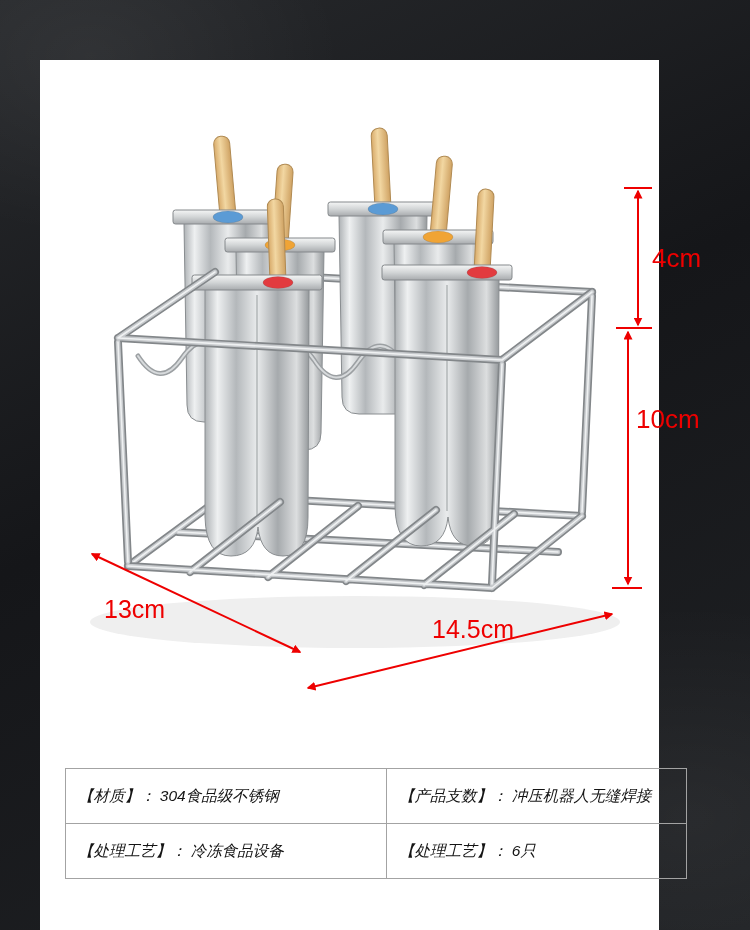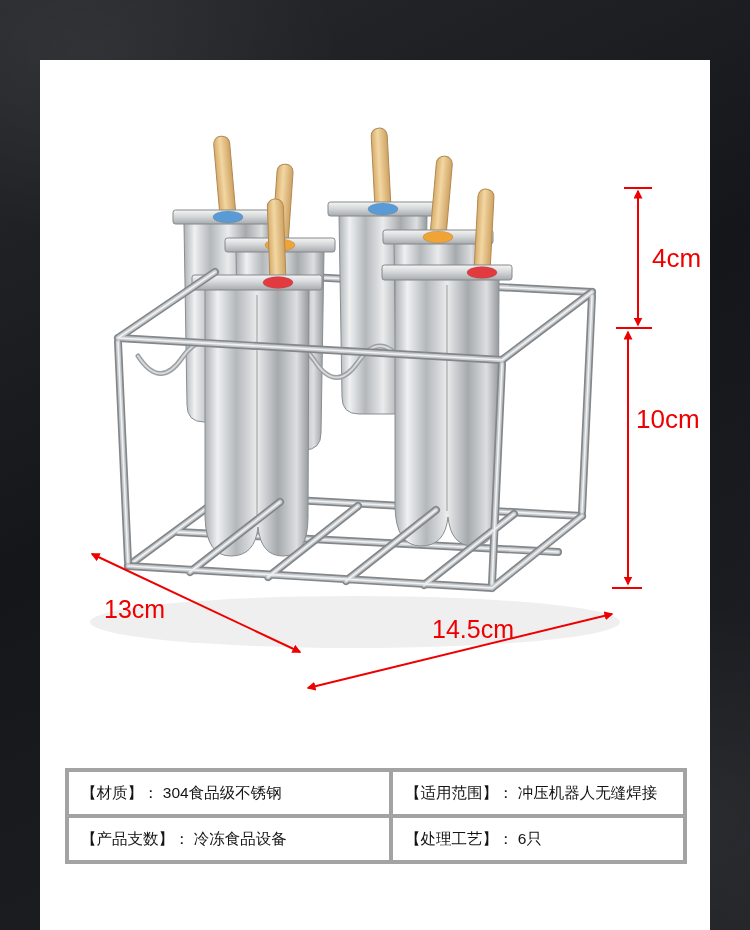--- a/index.html
+++ b/index.html
@@ -4,28 +4,28 @@
 <style>
   html,body{margin:0;padding:0;}
   .page{
     position:relative;width:750px;height:930px;overflow:hidden;
     background:
       radial-gradient(ellipse 420px 300px at 12% 6%, rgba(255,255,255,.06), transparent 60%),
       radial-gradient(ellipse 520px 360px at 92% 88%, rgba(255,255,255,.05), transparent 60%),
       linear-gradient(155deg,#27292c 0%,#151619 45%,#202225 100%);
     font-family:"Liberation Sans",sans-serif;
   }
-  .panel{position:absolute;left:40px;top:60px;width:670px;height:870px;background:#ffffff;}
+  .panel{position:absolute;left:40px;top:60px;width:619px;height:870px;background:#ffffff;}
   .art{position:absolute;left:0;top:0;display:block;}
   .specs{
     position:absolute;left:25px;top:708px;width:622px;
     border-collapse:collapse;color:#141414;font-size:15.5px;
     font-family:"Liberation Sans",sans-serif;
   }
-  .specs td{border:4px solid #a3a3a3;padding:10px 12px;height:22px;vertical-align:middle;}
+  .specs td{border:1px solid #a3a3a3;padding:16px 12px;height:22px;vertical-align:middle;font-style:italic;}
   .specs td.c1{width:296px;}
   .dim-text{font-family:"Liberation Sans",sans-serif;font-size:25px;}
   .dim-text.big{font-size:26px;}
 </style>
 </head>
 <body>
 
 <div class="page">
   <div class="panel">
 
@@ -146,23 +146,23 @@
         <text class="dim-text big" x="596" y="368" stroke="none" fill="#ee0000">10cm</text>
         <text class="dim-text" x="64" y="558" stroke="none" fill="#ee0000">13cm</text>
         <text class="dim-text" x="392" y="578" stroke="none" fill="#ee0000">14.5cm</text>
       </g>
     </svg>
 
     <table class="specs">
       <tbody>
         <tr>
           <td class="c1">【材质】： 304食品级不锈钢</td>
-          <td>【适用范围】： 冲压机器人无缝焊接</td>
+          <td>【产品支数】： 冲压机器人无缝焊接</td>
         </tr>
         <tr>
-          <td class="c1">【产品支数】： 冷冻食品设备</td>
+          <td class="c1">【处理工艺】： 冷冻食品设备</td>
           <td>【处理工艺】： 6只</td>
         </tr>
       </tbody>
     </table>
 
   </div>
 </div>
 
 </body></html>

